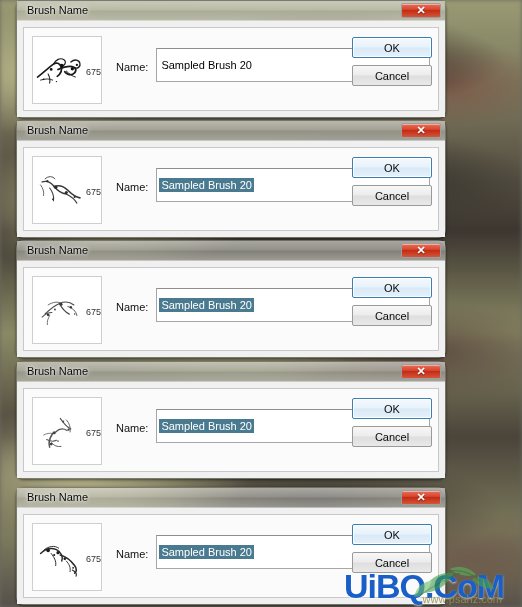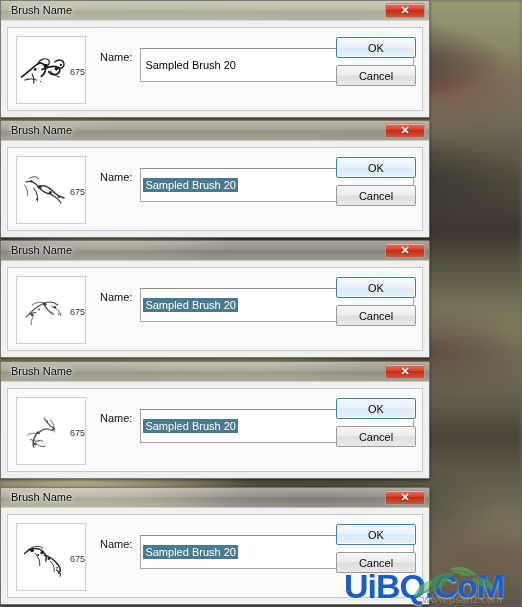--- a/index.html
+++ b/index.html
@@ -27,23 +27,23 @@
       radial-gradient(ellipse 200px 70px at 90% 92%, #6e5c4c 0%, rgba(110,92,76,0) 72%),
       linear-gradient(180deg,#9a9b74 0%, #6f6a54 20%, #3c3630 38%, #8b8a66 55%, #4a443a 72%, #7e7c5e 88%, #55504a 100%);
     filter:blur(2px);
   }
 
   
   .stack{ position:absolute; inset:0; }
 
   .dialog{
     position:absolute;
-    left:0; width:430px;
+    left:16px; width:430px;
     border:1px solid rgba(120,120,110,0.85);
-    border-radius:2px;
+    border-radius:8px;
     box-shadow:0 1px 3px rgba(0,0,0,0.55);
   }
 
   
   .titlebar{
     position:relative;
     height:20px;
     background:linear-gradient(180deg,
         rgba(240,240,238,0.52) 0%,
         rgba(222,224,222,0.42) 48%,
@@ -112,21 +112,21 @@
   }
   .thumb svg{ display:block; }
   .thumb-size{
     font-size:9px; color:#333; margin-top:1px;
   }
 
   
   .fields{
     flex:1 1 auto;
     display:flex;
-    align-items:flex-start;
+    align-items:center;
     padding-left:14px;
     padding-top:12px;
   }
   .name-label{
     font-size:11px; color:#111;
     padding-top:3px;
     white-space:nowrap;
   }
   .name-input{
     margin-left:8px;

